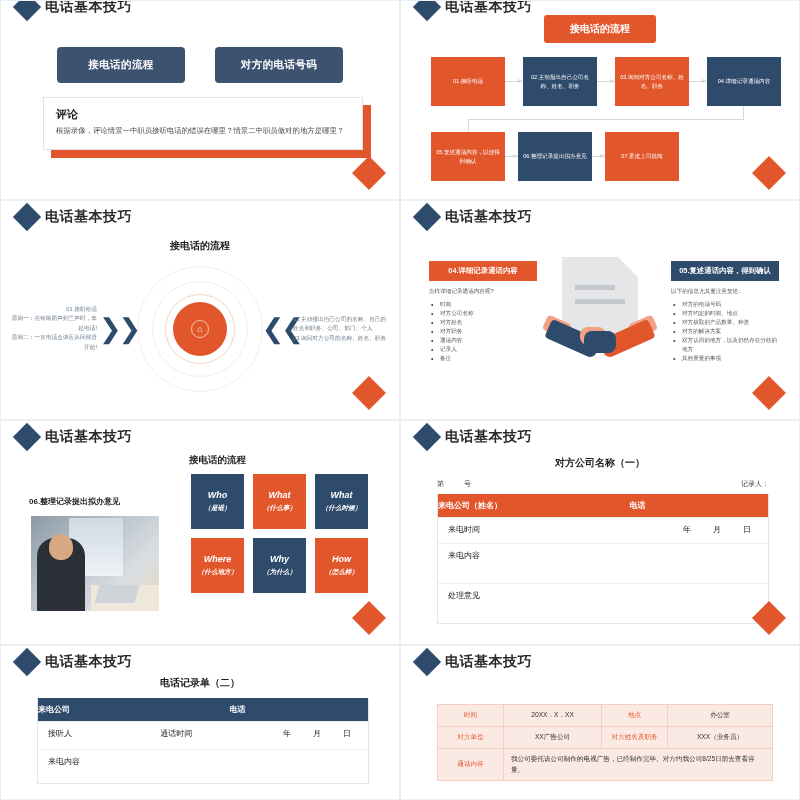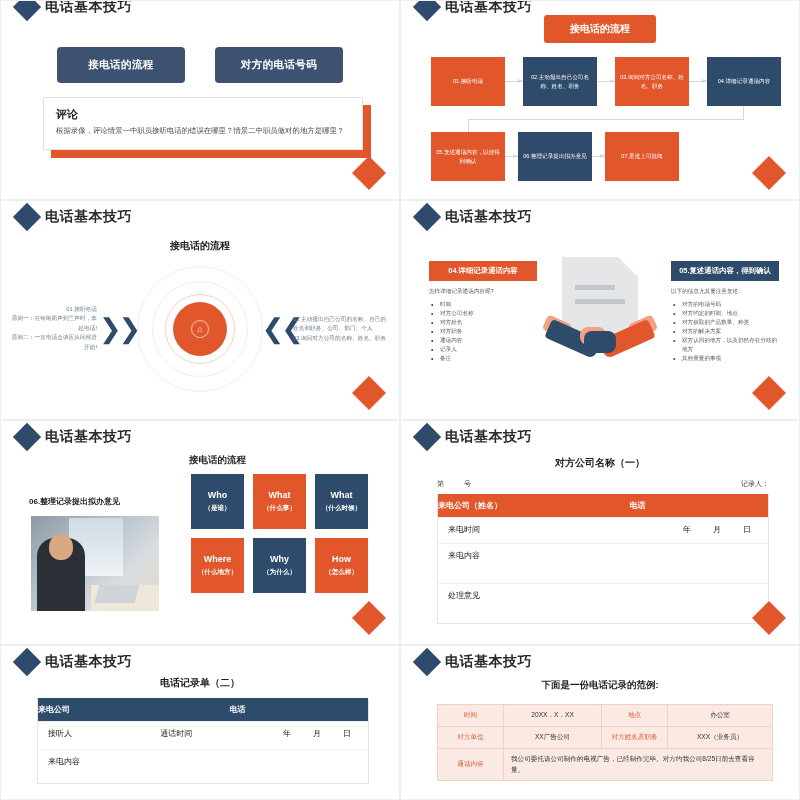--- a/index.html
+++ b/index.html
@@ -78,21 +78,21 @@
 
   
   .w-title { position:absolute; top:33px; left:188px; font-size:9.5px; font-weight:bold; color:#1e1e1e; }
   .w-lab { position:absolute; left:28px; top:75px; width:140px; font-size:8px; font-weight:bold; color:#1e1e1e; }
   .photo { position:absolute; left:30px; top:95px; width:128px; height:95px; background:linear-gradient(135deg,#8d9aa6 0%,#b9c3cb 40%,#d8dde1 70%,#e8d9c0 100%); overflow:hidden; }
   .photo .pw { position:absolute; left:38px; top:2px; width:54px; height:58px; background:linear-gradient(180deg,#cfdbe4,#eef2f5); }
   .photo .pm { position:absolute; left:6px; top:22px; width:48px; height:73px; background:#2b2f36; border-radius:18px 18px 0 0; }
   .photo .ph { position:absolute; left:18px; top:18px; width:24px; height:26px; background:#d8a882; border-radius:50% 50% 45% 45%; }
   .photo .pt { position:absolute; left:60px; bottom:0; width:68px; height:26px; background:#efe7da; }
   .photo .plap { position:absolute; left:66px; bottom:8px; width:40px; height:18px; background:#cfd4d8; transform:skewX(-14deg); }
-  .wgrid { position:absolute; left:190px; top:53px; display:grid; grid-template-columns:repeat(3,53px); grid-template-rows:repeat(2,55px); gap:9px; }
+  .wgrid { position:absolute; left:190px; top:53px; display:grid; grid-template-columns:repeat(3,53px); grid-template-rows:repeat(2,55px); gap:9px;font-style:italic; }
   .wcell { display:flex; flex-direction:column; align-items:center; justify-content:center; color:#fff; text-align:center; }
   .wcell.b { background:#2f4b6b; } .wcell.o { background:#e1562b; }
   .wcell .en { font-size:9px; font-weight:bold; line-height:1.5; }
   .wcell .cn { font-size:6.6px; font-weight:bold; line-height:1.6; }
 
   
   .t-title { position:absolute; top:35px; left:0; width:100%; text-align:center; font-size:10px; font-weight:bold; color:#1e1e1e; }
   .meta { position:absolute; top:58px; left:36px; right:30px; font-size:7px; color:#333; display:flex; justify-content:space-between; }
   .meta .mr { letter-spacing:2px; }
   .rtbl { position:absolute; left:36px; right:30px; top:73px; border:1px solid #e6e6e6; border-top:none; }
@@ -347,21 +347,20 @@
         <div class="cellR"></div>
       </div>
     </div>
   </div>
 
   <div class="slide">
     <div class="hdr">
       <span class="dia"></span>
       <span class="hdr-t">电话基本技巧</span>
     </div>
-    <div class="s-title">下面是一份电话记录的范例:</div>
     <table class="stbl">
       <tbody>
           <tr>
         <td class="k">时间</td>
         <td>20XX．X．XX</td>
         <td class="k">地点</td>
         <td>办公室</td>
       </tr>
       <tr>
         <td class="k">对方单位</td>

